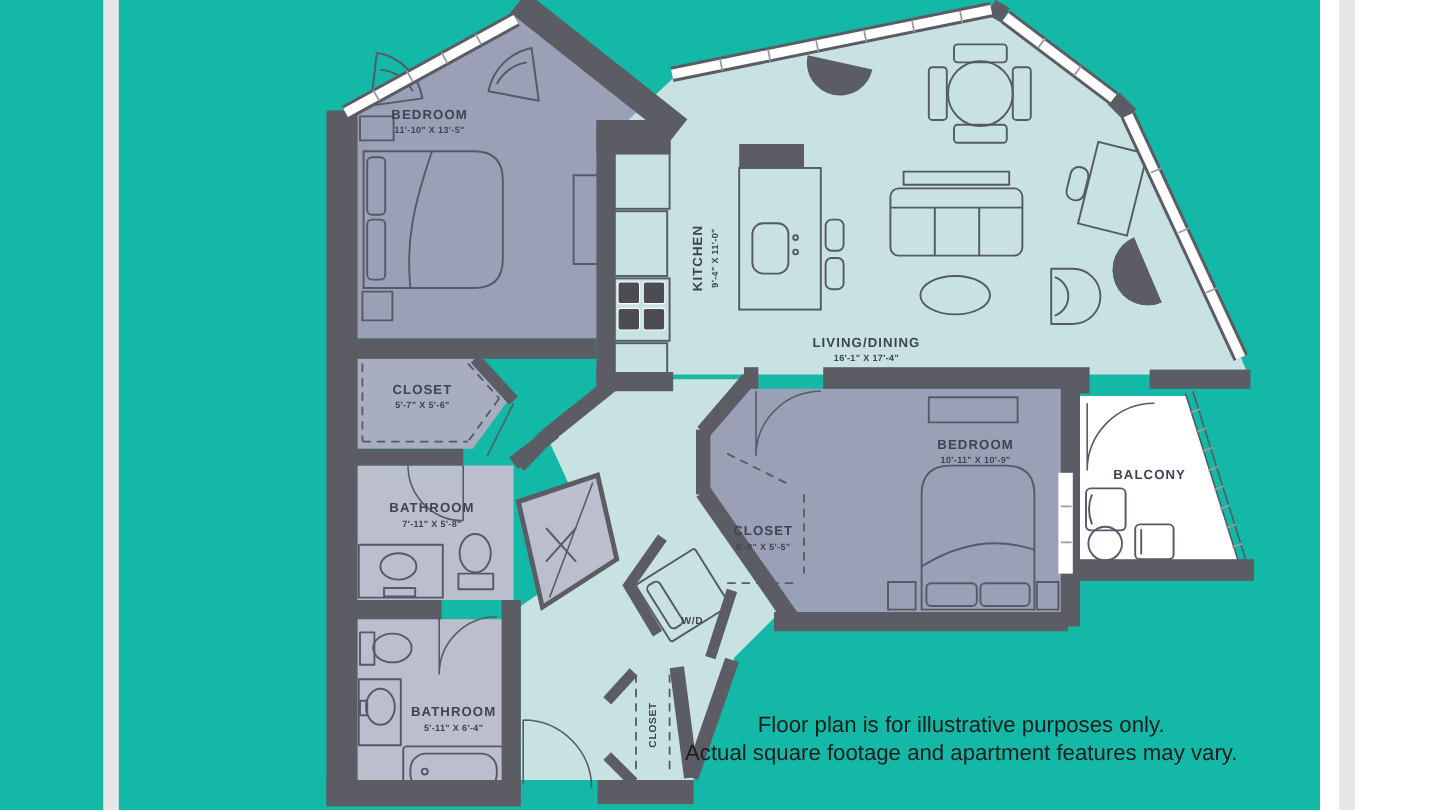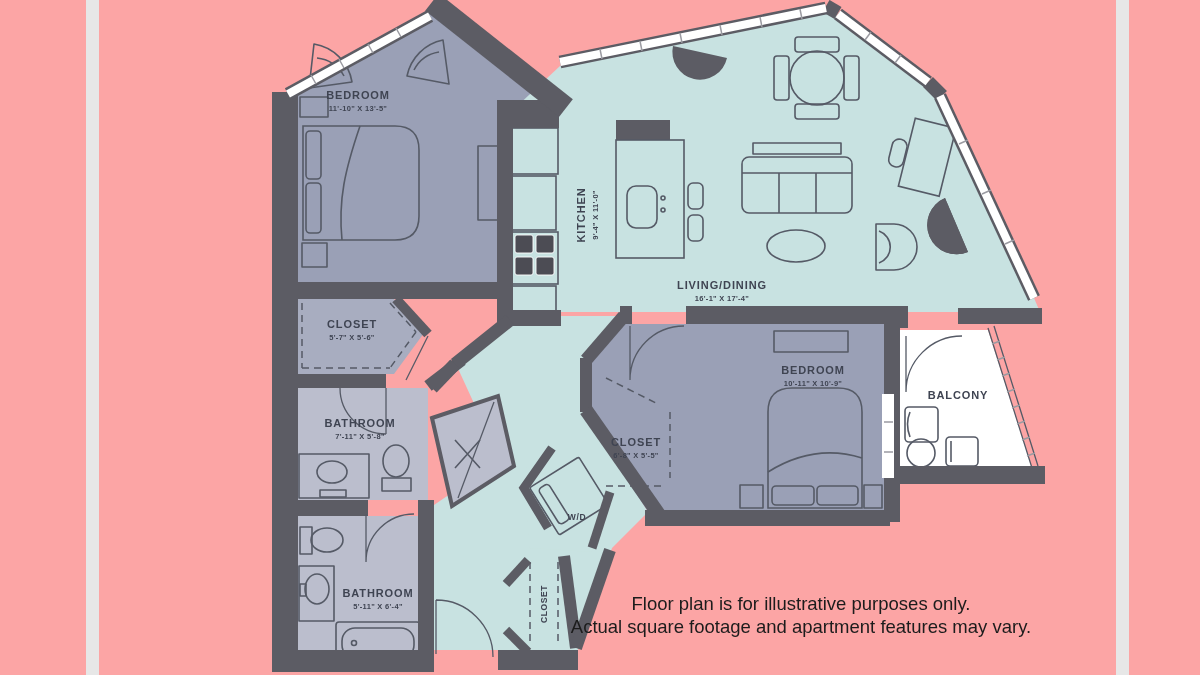--- a/index.html
+++ b/index.html
@@ -1,20 +1,20 @@
 <!DOCTYPE html>
 <html style="--wall: #5c5c64; --bedroom: #9aa0b6; --closet1: #a8adc0; --bathroom: #bbbecd; --living: #c8e2e1; --furniture: #555a66; --label: #3f4452; --disclaimer: #1c1c1c;"><head>
 <meta charset="utf-8">
 <style>
   :root{
     --wall:#5c5c64; --bedroom:#9aa0b6; --closet1:#a8adc0; --bathroom:#bbbecd;
     --living:#c8e2e1; --furniture:#555a66; --label:#3f4452; --disclaimer:#1c1c1c;
   }
   html,body{margin:0;padding:0;background:#ffffff;}
-  .stage{width:1200px;height:675px;position:relative;background:#fca5a5;font-family:"Liberation Sans",sans-serif;text-align:center;}
+  .stage{width:1100px;height:675px;position:relative;background:#14b8a6;font-family:"Liberation Sans",sans-serif;text-align:center;}
   svg{display:block}
   .f-wall{fill:var(--wall)}
   .s-wall{stroke:var(--wall);fill:none}
   .f-bed{fill:var(--bedroom)}
   .f-closet{fill:var(--closet1)}
   .f-bath{fill:var(--bathroom)}
   .f-teal{fill:var(--living)}
   .f-white{fill:#ffffff}
   .furn{fill:none;stroke:var(--furniture);stroke-width:1.6;stroke-linejoin:round}
   .furnf{fill:var(--living);stroke:var(--furniture);stroke-width:1.6}

